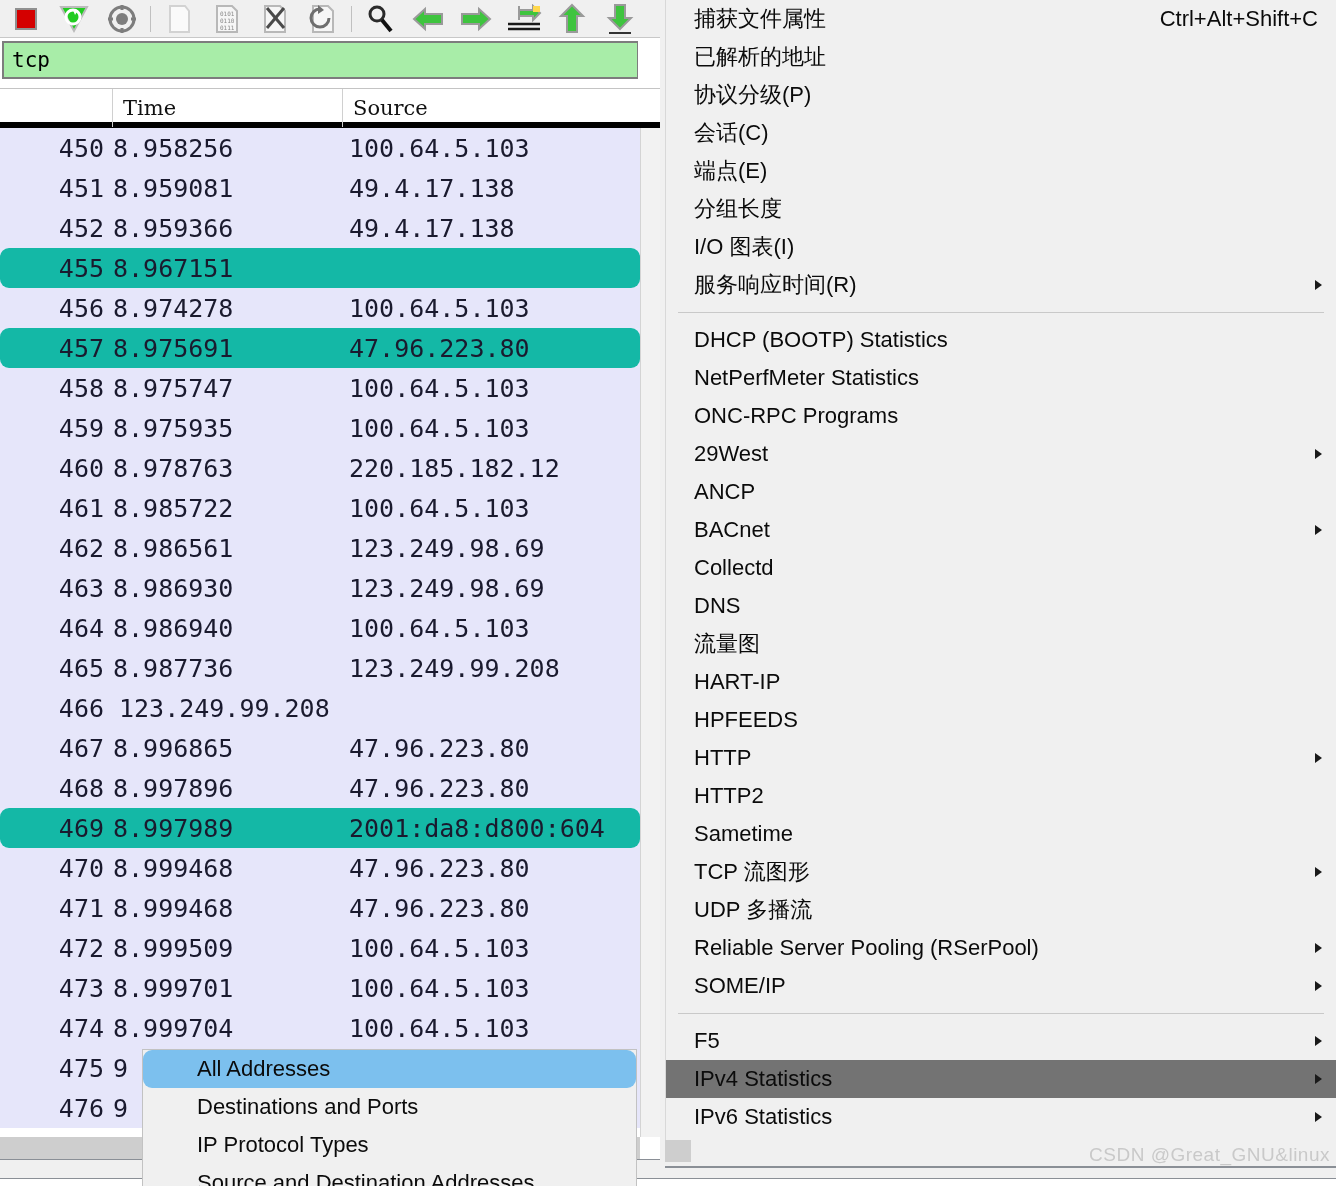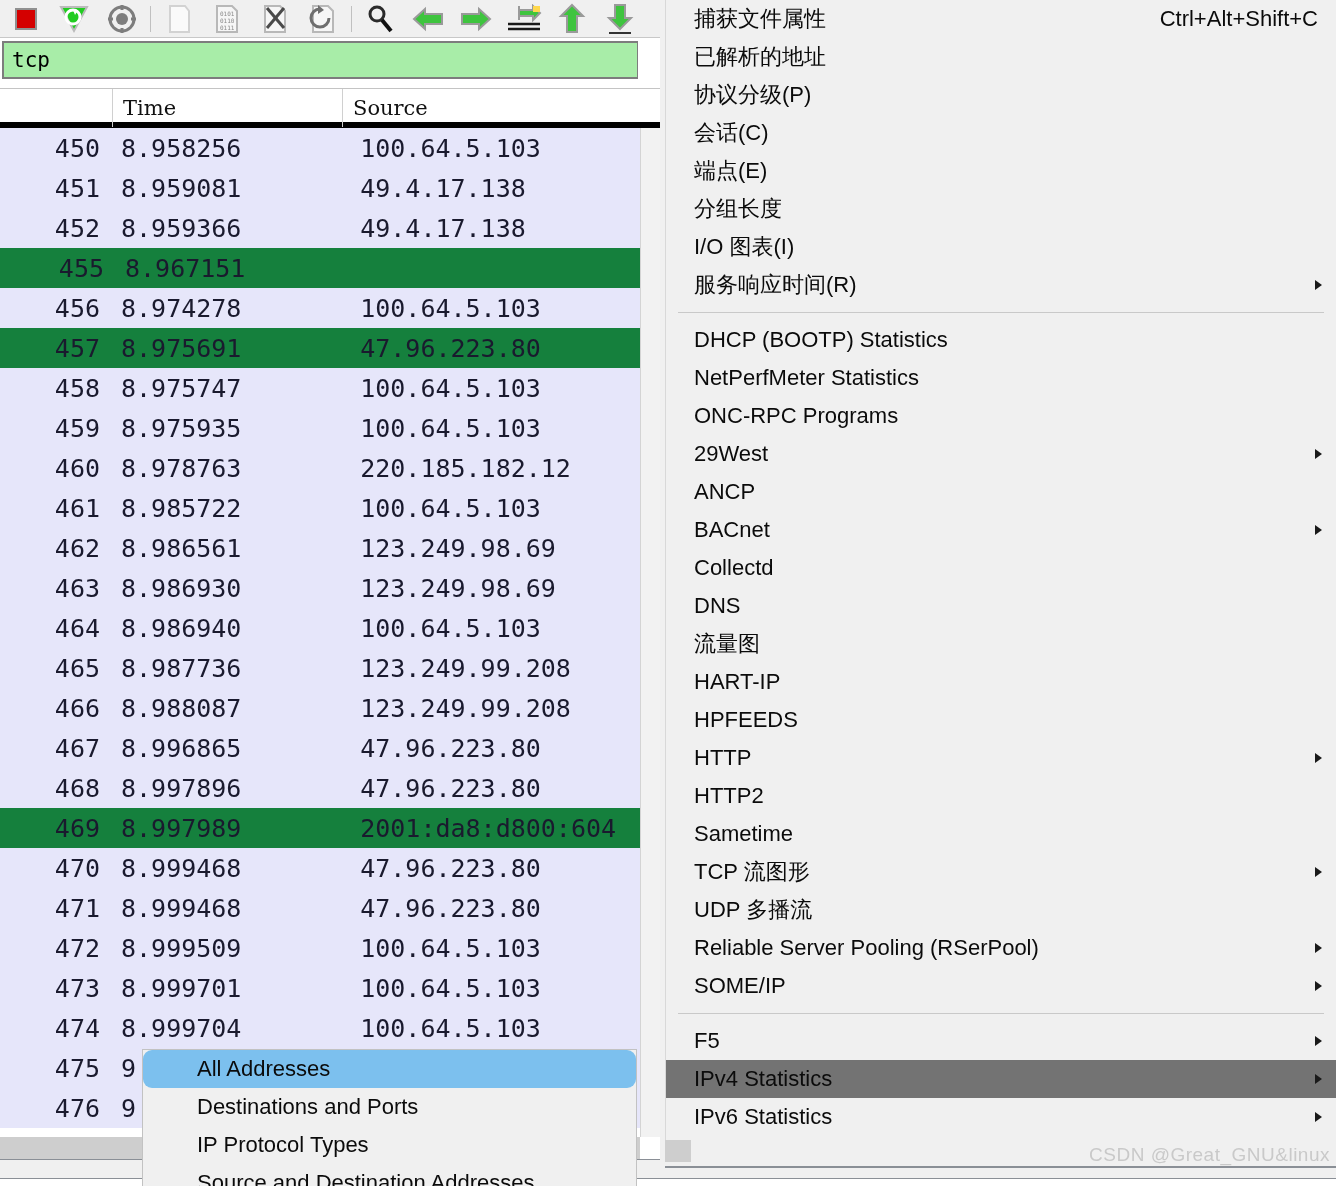--- a/index.html
+++ b/index.html
@@ -104,23 +104,22 @@
   }
   .pkt-row {
     height: 40px;
     display: flex;
     align-items: center;
     font-family: "DejaVu Sans Mono", monospace;
     font-size: 25px;
     color: #1a1a2e;
     background: #e6e6fa;
     white-space: nowrap;
-    gap: 12px;
-  }
-  .pkt-row.sel { background: #15803d; }
+  }
+  .pkt-row.sel { background: #14b8a6; border-radius: 9px; }
   .pkt-no  { width: 113px; text-align: right; padding-right: 9px; }
   .pkt-time{ width: 230px; text-align: left; padding-left: 0px; }
   .pkt-src { width: 297px; text-align: left; padding-left: 6px; overflow: hidden; }
 
   
   #pkt-vscroll {
     position: absolute;
     left: 640px; top: 128px;
     width: 20px; height: 1009px;
     background: #f2f2f2;
@@ -426,21 +425,20 @@
           <div class="pkt-time">8.986940</div>
           <div class="pkt-src">100.64.5.103</div>
         </div>
         <div class="pkt-row">
           <div class="pkt-no">465</div>
           <div class="pkt-time">8.987736</div>
           <div class="pkt-src">123.249.99.208</div>
         </div>
         <div class="pkt-row">
           <div class="pkt-no">466</div>
-          <div class="pkt-time">8.988087</div>
           <div class="pkt-src">123.249.99.208</div>
         </div>
         <div class="pkt-row">
           <div class="pkt-no">467</div>
           <div class="pkt-time">8.996865</div>
           <div class="pkt-src">47.96.223.80</div>
         </div>
         <div class="pkt-row">
           <div class="pkt-no">468</div>
           <div class="pkt-time">8.997896</div>

